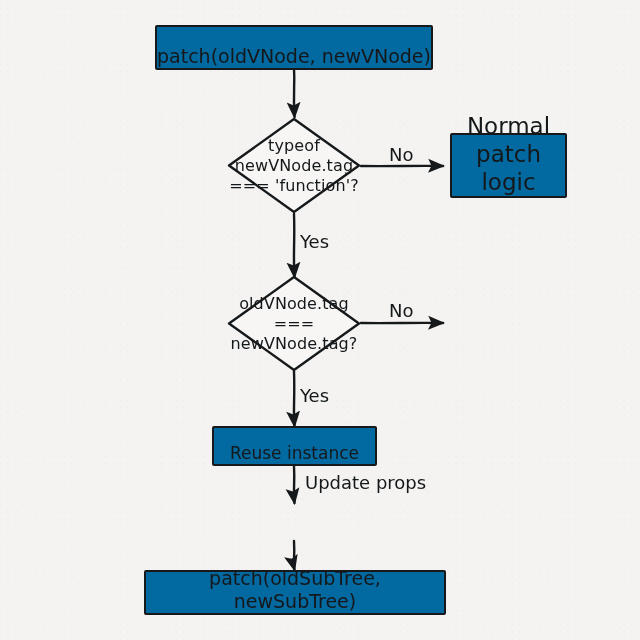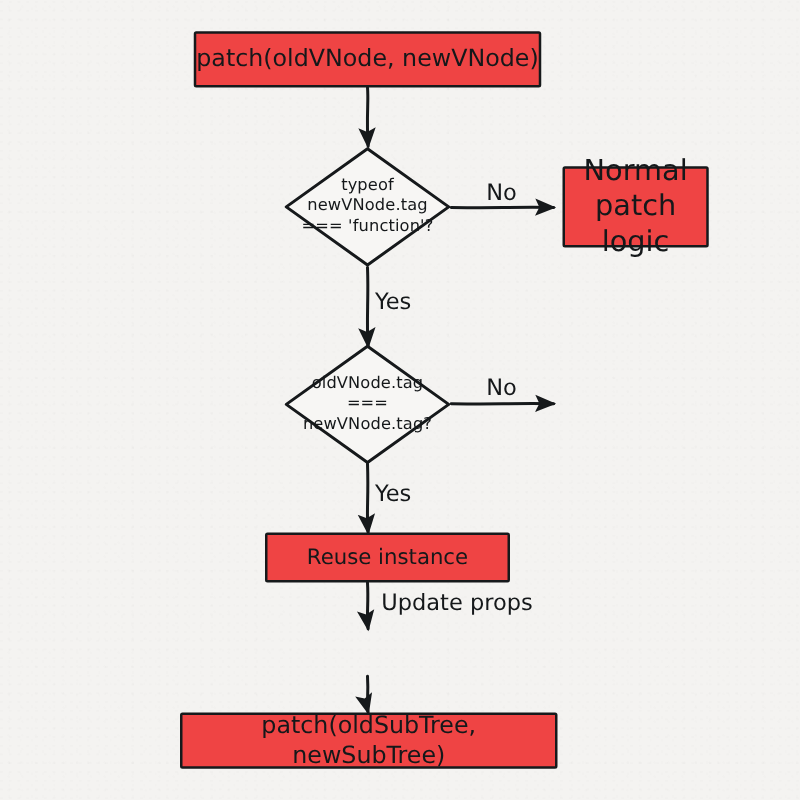--- a/index.html
+++ b/index.html
@@ -39,44 +39,45 @@
     position: absolute;
     box-sizing: border-box;
     display: flex;
     align-items: center;
     justify-content: center;
     text-align: center;
     color: #15181a;
   }
   .rect {
     border: 2.4px solid #16191b;
-    background: #ef4444;
+    background: #0369a1;
     border-radius: 2px;
     line-height: 1.22;
+    align-items: flex-end;
   }
   .rect.big { font-size: 19px; }
   .rect.mid { font-size: 23px; }
   .rect.small { font-size: 17px; }
 
   .diamond-wrap {
     position: absolute;
   }
   .diamond-wrap svg {
     position: absolute;
     left: 0;
     top: 0;
   }
   .diamond-label {
     position: absolute;
     inset: 0;
     display: flex;
     align-items: center;
     justify-content: center;
     text-align: center;
-    font-size: 13px;
+    font-size: 16px;
     line-height: 1.25;
     color: #15181a;
     white-space: pre-line;
     letter-spacing: .1px;
   }
   .edge-label {
     position: absolute;
     font-size: 18px;
     color: #15181a;
     white-space: nowrap;
@@ -130,21 +131,21 @@
 ===
 newVNode.tag?</div>
   </div>
 
   <div class="node rect mid" style="left:450px; top:133px; width:117px; height:65px; white-space:pre-line;">
     <span>Normal
 patch logic</span>
   </div>
 
 
-  <div class="node rect small" style="left:212px; top:426px; width:196px; height:40px;">
+  <div class="node rect small" style="left:212px; top:426px; width:165px; height:40px;">
     <span>Reuse instance</span>
   </div>
 
 
   <div class="node rect big" style="left:144px; top:570px; width:302px; height:45px;">
     <span>patch(oldSubTree, newSubTree)</span>
   </div>
 
   <div class="edge-label" style="left:389px; top:144px;">No</div>
   <div class="edge-label" style="left:300px; top:231px;">Yes</div>

